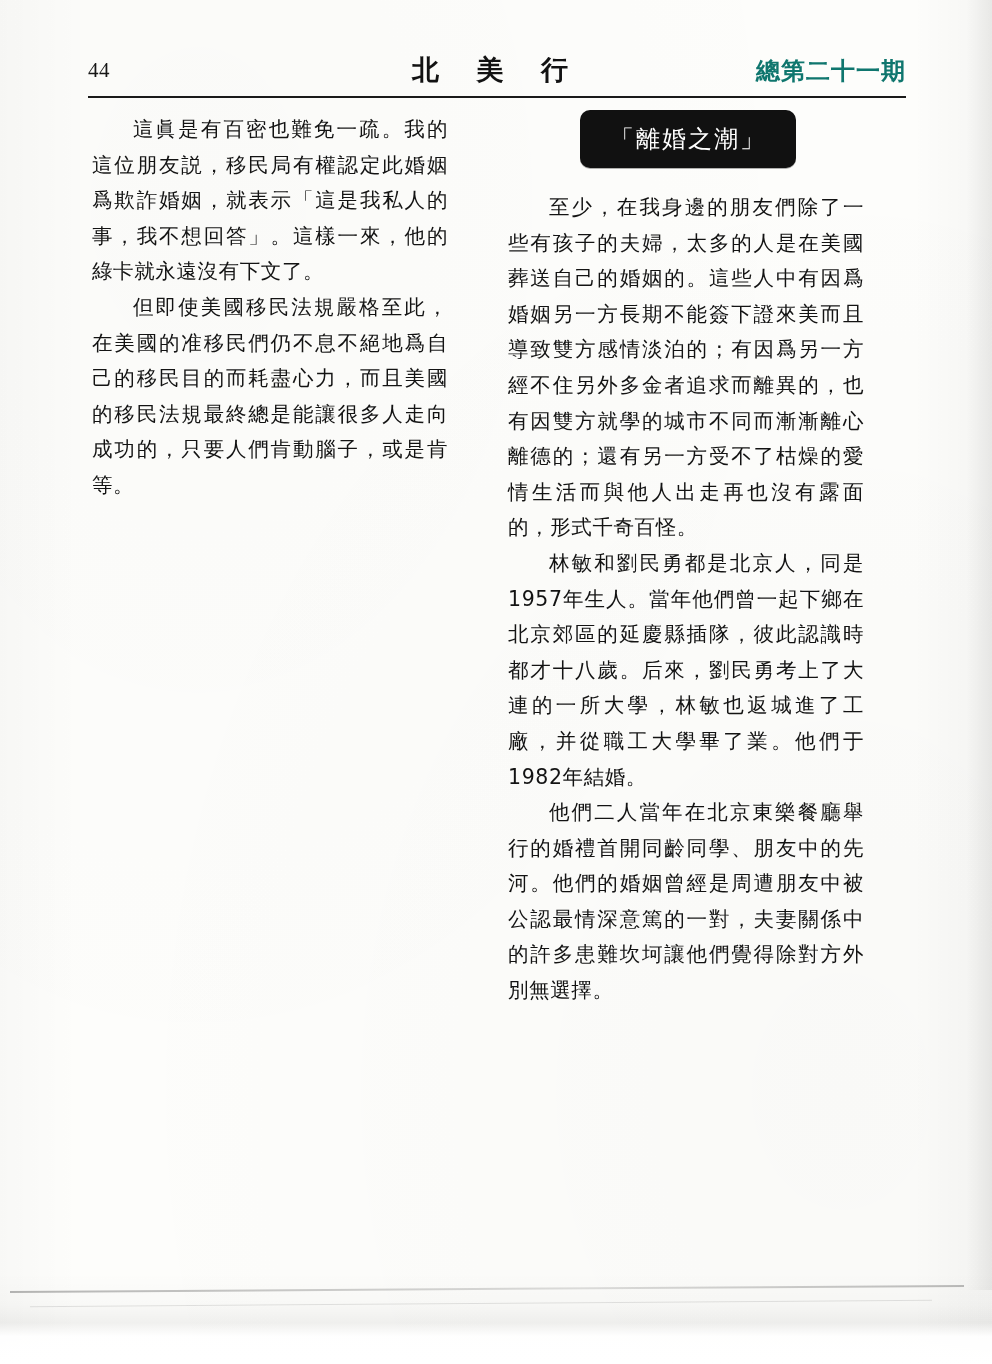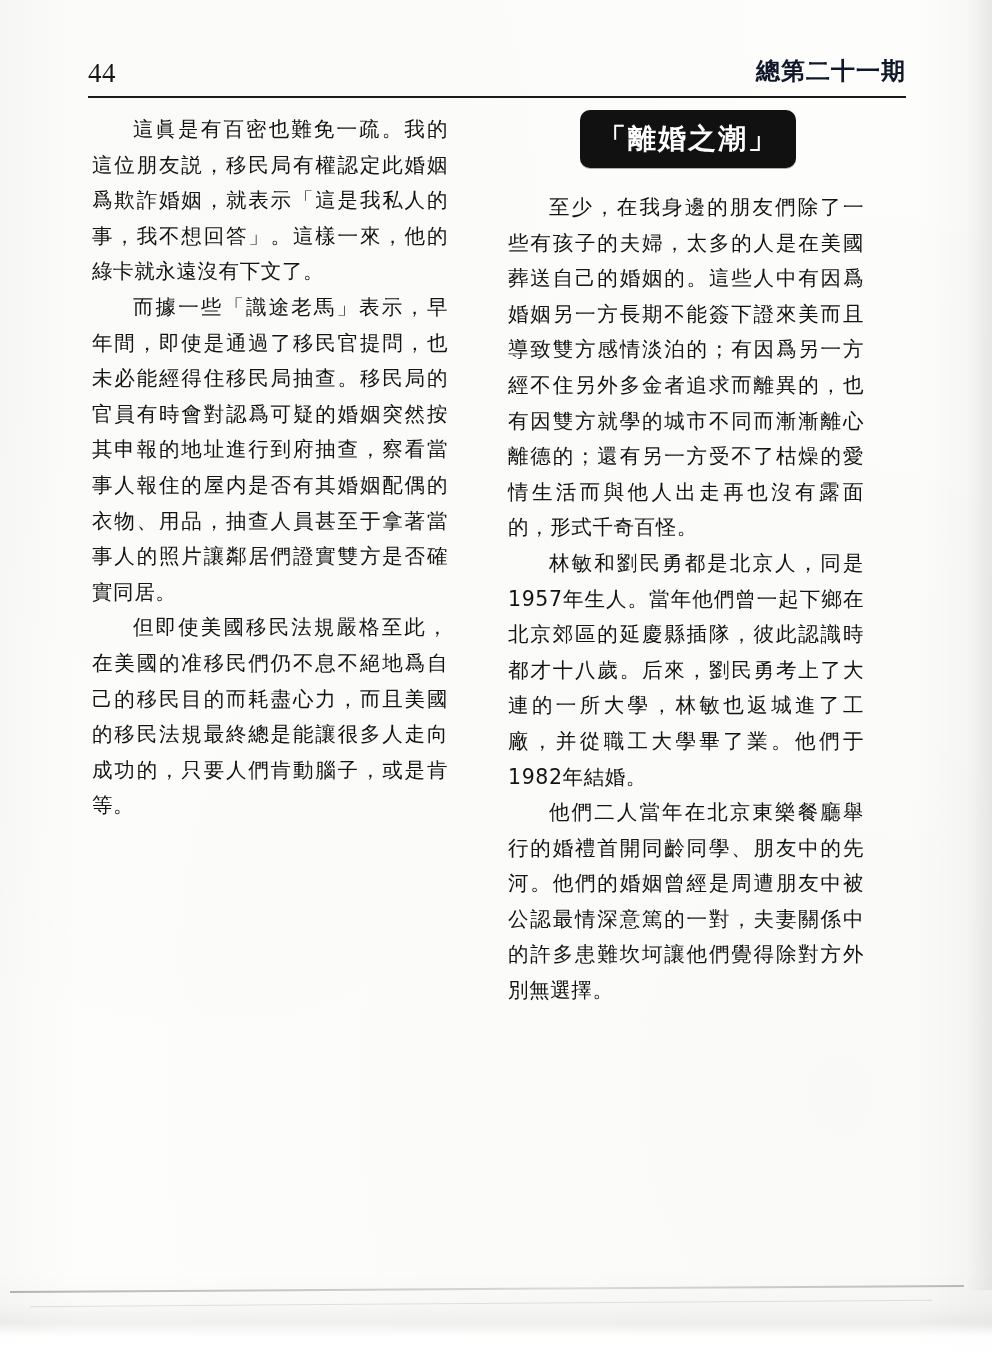--- a/index.html
+++ b/index.html
@@ -69,21 +69,21 @@
     top: 52px;
     left: 88px;
     width: 818px;
     height: 44px;
   }
   .folio {
     position: absolute;
     left: 0;
     top: 6px;
     font-family: "Liberation Serif", serif;
-    font-size: 27px;
+    font-size: 21px;
     color: #161616;
     letter-spacing: 0.5px;
   }
   .head-title {
     position: absolute;
     left: 50%;
     top: 0;
     transform: translateX(-50%);
     font-family: "DejaVu Sans", sans-serif;
     font-size: 27px;
@@ -93,21 +93,21 @@
     white-space: nowrap;
   }
   .head-issue {
     position: absolute;
     right: 0;
     top: 3px;
     font-family: "DejaVu Sans", sans-serif;
     font-size: 24px;
     font-weight: 600;
     letter-spacing: 1px;
-    color: #0f172a;
+    color: #0f766e;
     white-space: nowrap;
   }
   .rule {
     position: absolute;
     top: 44px;
     left: 0;
     width: 818px;
     height: 2px;
     background: #1a1a1a;
   }
@@ -146,22 +146,22 @@
     box-shadow: 0 1px 0 rgba(0,0,0,0.3);
   }
   .headline-box .txt {
     position: absolute;
     inset: 0;
     display: flex;
     align-items: center;
     justify-content: center;
     color: #ffffff;
     font-family: "DejaVu Sans", sans-serif;
-    font-size: 28px;
-    font-weight: 700;
+    font-size: 24px;
+    font-weight: 400;
     letter-spacing: 2px;
     white-space: nowrap;
   }
 
   .right-body {
     position: absolute;
     left: 508px;
     top: 190px;
     width: 356px;
     font-family: "DejaVu Sans", sans-serif;
@@ -177,27 +177,27 @@
 </style>
 </head>
 <body>
 
 <div class="page">
 
   <div class="paper-tint"></div>
 
   <header class="running-head">
     <div class="folio">44</div>
+    <div class="head-title">北 美 行</div>
     <div class="head-issue">總第二十一期</div>
     <div class="rule"></div>
   </header>
 
   <div class="col col-left">
     <p class="indent">這眞是有百密也難免一疏。我的這位朋友説，移民局有權認定此婚姻爲欺詐婚姻，就表示「這是我私人的事，我不想回答」。這樣一來，他的綠卡就永遠沒有下文了。</p>
-    <p class="indent">而據一些「識途老馬」表示，早年間，即使是通過了移民官提問，也未必能經得住移民局抽查。移民局的官員有時會對認爲可疑的婚姻突然按其申報的地址進行到府抽查，察看當事人報住的屋内是否有其婚姻配偶的衣物、用品，抽查人員甚至于拿著當事人的照片讓鄰居們證實雙方是否確實同居。</p>
     <p class="indent">但即使美國移民法規嚴格至此，在美國的准移民們仍不息不絕地爲自己的移民目的而耗盡心力，而且美國的移民法規最終總是能讓很多人走向成功的，只要人們肯動腦子，或是肯等。</p>
   </div>
 
   <div class="headline-box">
     <div class="txt">「離婚之潮」</div>
   </div>
 
   <div class="right-body">
     <p class="indent">至少，在我身邊的朋友們除了一些有孩子的夫婦，太多的人是在美國葬送自己的婚姻的。這些人中有因爲婚姻另一方長期不能簽下證來美而且導致雙方感情淡泊的；有因爲另一方經不住另外多金者追求而離異的，也有因雙方就學的城市不同而漸漸離心離德的；還有另一方受不了枯燥的愛情生活而與他人出走再也沒有露面的，形式千奇百怪。</p>
     <p class="indent">林敏和劉民勇都是北京人，同是1957年生人。當年他們曾一起下鄉在北京郊區的延慶縣插隊，彼此認識時都才十八歲。后來，劉民勇考上了大連的一所大學，林敏也返城進了工廠，并從職工大學畢了業。他們于1982年結婚。</p>

